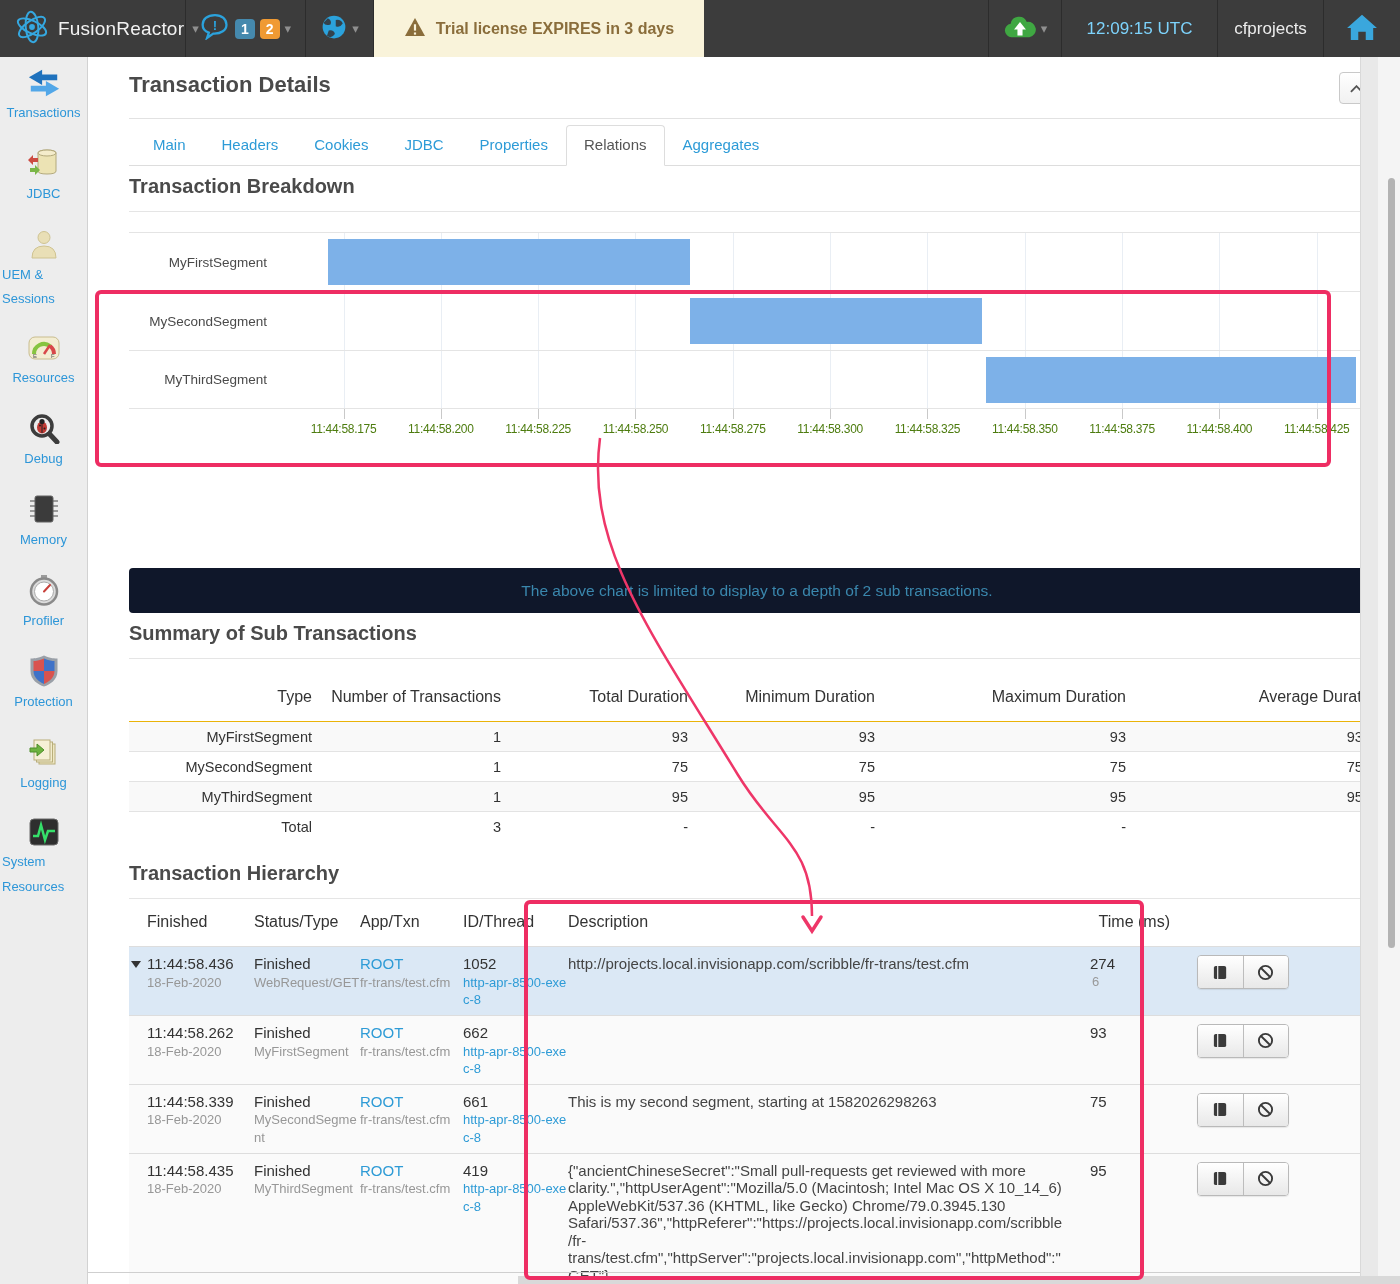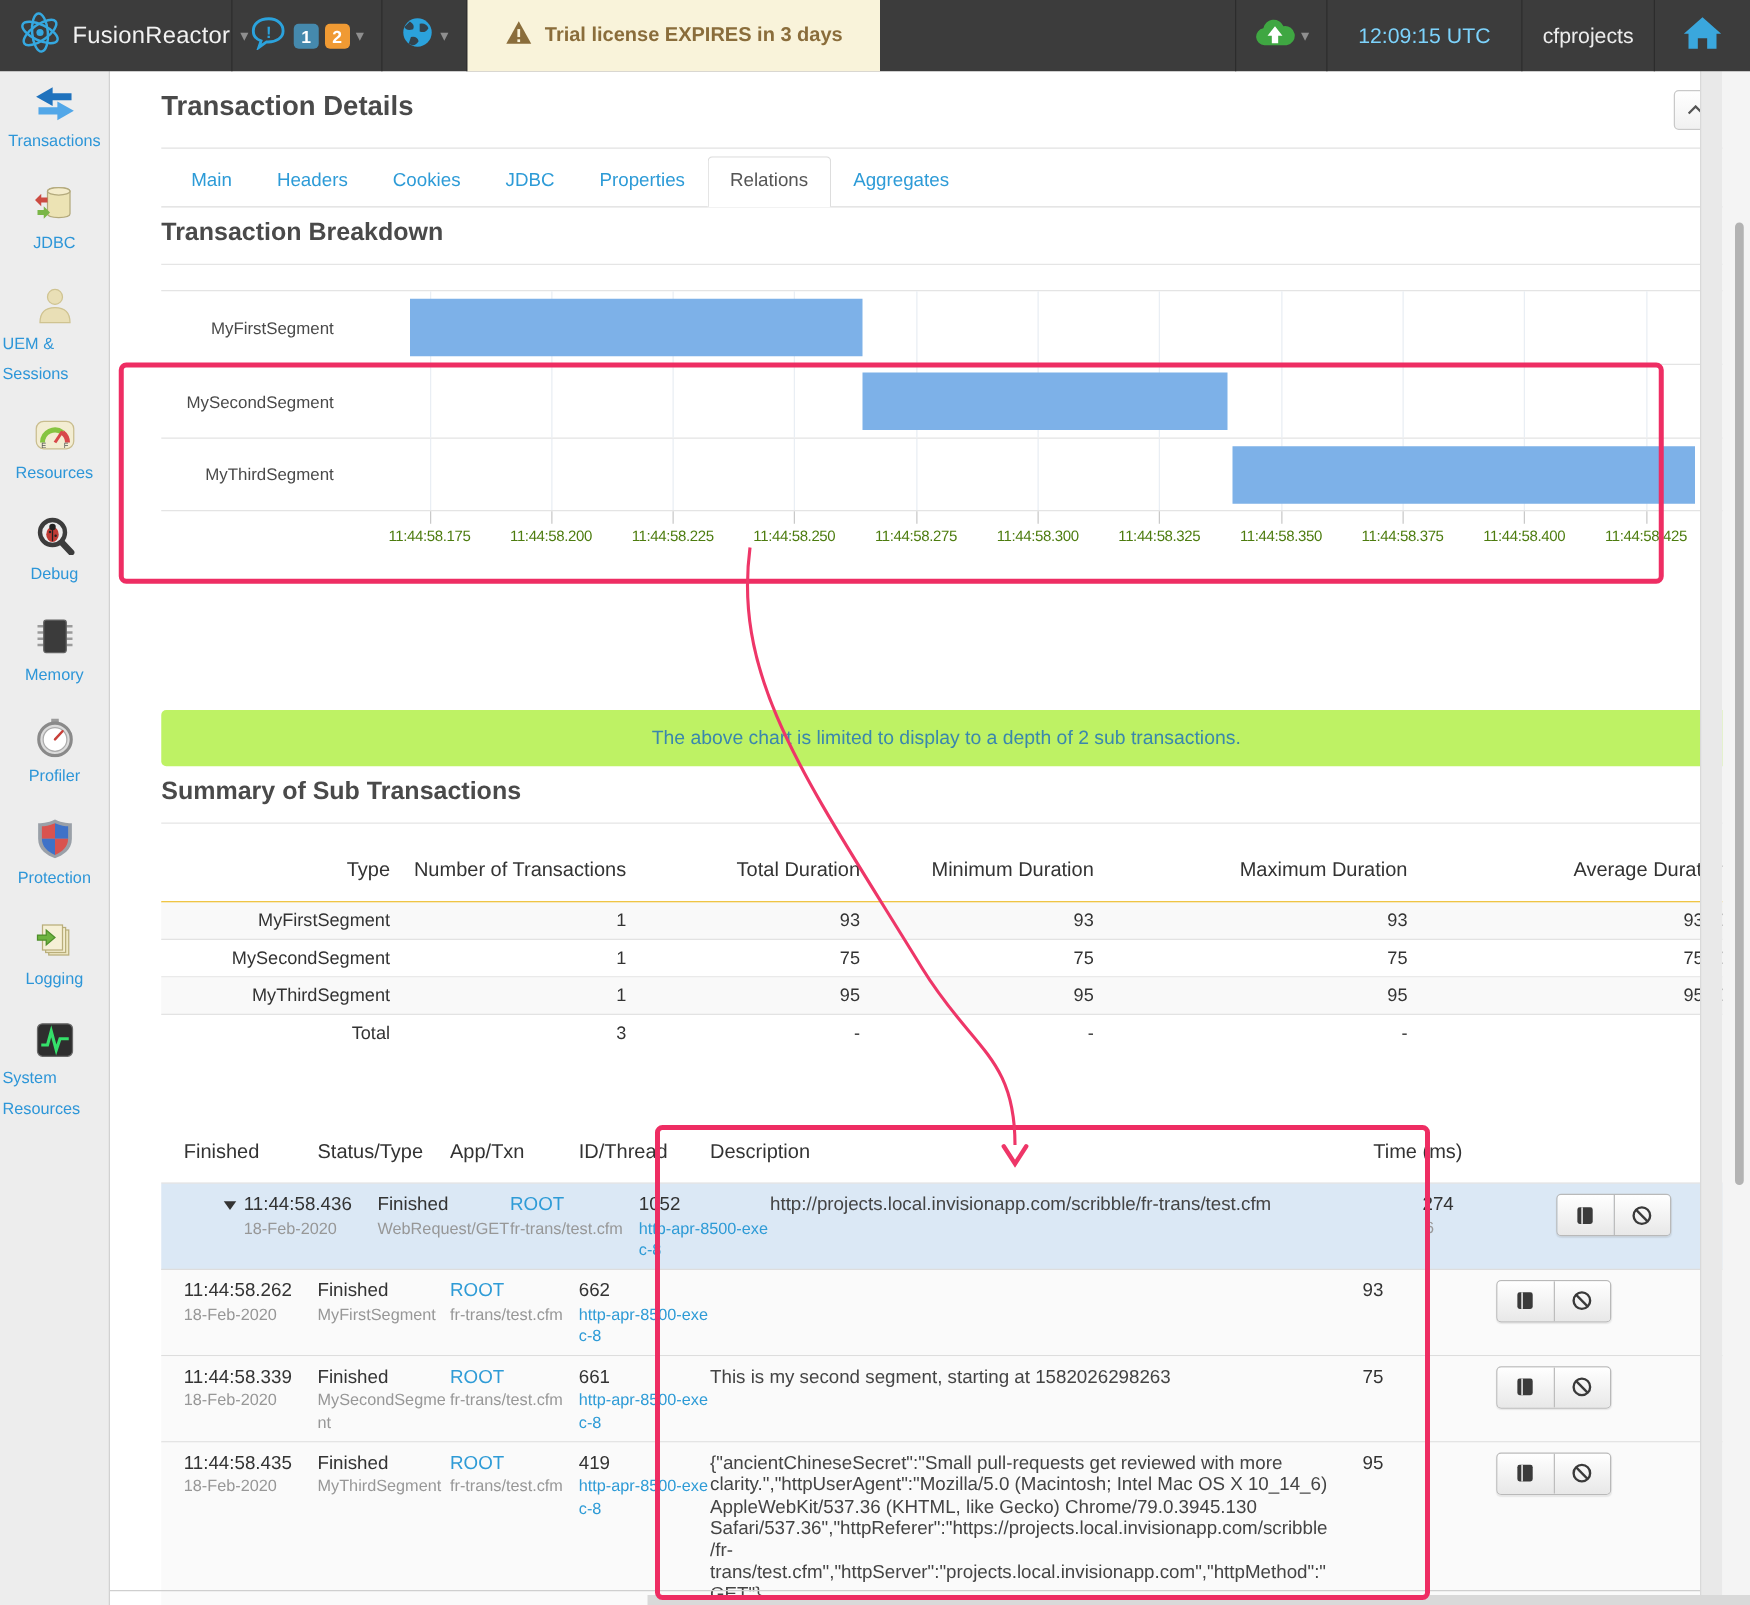--- a/index.html
+++ b/index.html
@@ -52,39 +52,39 @@
   .crow { display:flex; height:59px; border-top:1px solid #e4e4e4; }
   .crow:last-child { border-bottom:1px solid #e4e4e4; }
   .clabel { width:160px; font-size:13.5px; color:#4a4a4a; display:flex; align-items:center; justify-content:flex-end; padding-right:22px; }
   .cplot { flex:1; margin-right:6px; position:relative; }
   .gridline { position:absolute; top:0; bottom:0; width:1px; background:#e9eef4; }
   .cbar { position:absolute; top:6px; height:46px; background:#7db1e8; cursor:pointer; }
   .chart-axis { position:relative; height:34px; margin-left:160px; margin-right:6px; }
   .axis-tick { position:absolute; top:0; width:1px; height:10px; background:#c9c9c9; }
   .axis-lbl { position:absolute; top:13px; transform:translateX(-50%); font-size:12px; color:#4d7c0f; white-space:nowrap; letter-spacing:-0.3px; }
 
-  .notice { top:511px; height:45px; background:#bef264; border-radius:4px; display:flex; align-items:center; justify-content:center; font-size:15.5px; color:#3a87ad; }
+  .notice { top:511px; height:45px; background:#0f172a; border-radius:4px; display:flex; align-items:center; justify-content:center; font-size:15.5px; color:#3a87ad; }
 
   
   .stable { top:603px; }
   .srow { display:grid; grid-template-columns:185px 189px 187px 187px 251px 1fr; }
   .srow > div { text-align:right; padding:0 2px; }
   .shead { border-bottom:1px solid #eab308; padding-bottom:13px; align-items:end; min-height:62px; }
   .shead > div { font-size:16px; color:#333; line-height:1.3; align-self:end; }
   .sbody { height:30px; align-items:center; border-bottom:1px solid #e3e3e3; font-size:14.5px; }
   .sbody.stripe { background:#f9f9f9; }
   .sbody.total { border-bottom:none; }
 
   
   .htable { top:840px; }
   .hgrid { display:grid; grid-template-columns:18px 107px 106px 103px 105px 512px 90px 27px 92px 1fr; }
   .hhead { height:50px; align-items:center; border-bottom:1px solid #ddd; font-size:16px; color:#333; }
   .hhead .time-h { text-align:right; }
   .hrow { border-bottom:1px solid #ddd; padding:8px 0 6px; background:#fafafa; cursor:pointer; }
-  .hrow.selected { background:#dbe8f5;padding-left:48px; }
+  .hrow.selected { background:#dbe8f5; }
   .cell-main { font-size:15px; color:#333; line-height:1.25; }
   .cell-sub { font-size:13px; color:#979797; line-height:1.35; word-break:break-word; }
   .cell-sub.brk { word-break:break-all; }
   a.link { color:#2e9bd6; text-decoration:none; font-size:inherit; }
   .desc-cell { font-size:15px; color:#444; line-height:1.17; word-break:break-word; padding-right:14px; }
   .time-cell .cell-main { padding-left:10px; }
   .time-sub { padding-left:12px; font-size:13px; color:#999; }
   .expander { width:0; height:0; border-left:5px solid transparent; border-right:5px solid transparent; border-top:7px solid #333; margin-top:6px; margin-left:2px; }
   .btn-group { display:flex; border:1px solid #b9b9b9; border-radius:4px; overflow:hidden; width:92px; height:34px; box-shadow:0 1px 1px rgba(0,0,0,.08); }
   .action-btn { flex:1; background:linear-gradient(#ffffff,#e8e8e8); display:flex; align-items:center; justify-content:center; cursor:pointer; }
@@ -436,20 +436,21 @@
           <div>Total</div>
           <div>3</div>
           <div>-</div>
           <div>-</div>
           <div>-</div>
           <div>-</div>
         </div>
       </div>
   </div>
 
+  <div class="abs sec-heading h-hierarchy">Transaction Hierarchy</div>
 
   <div class="abs htable">
     <div class="hgrid hhead">
       <div></div>
       <div>Finished</div>
       <div>Status/Type</div>
       <div>App/Txn</div>
       <div>ID/Thread</div>
       <div>Description</div>
       <div class="time-h">Time (ms)</div>

